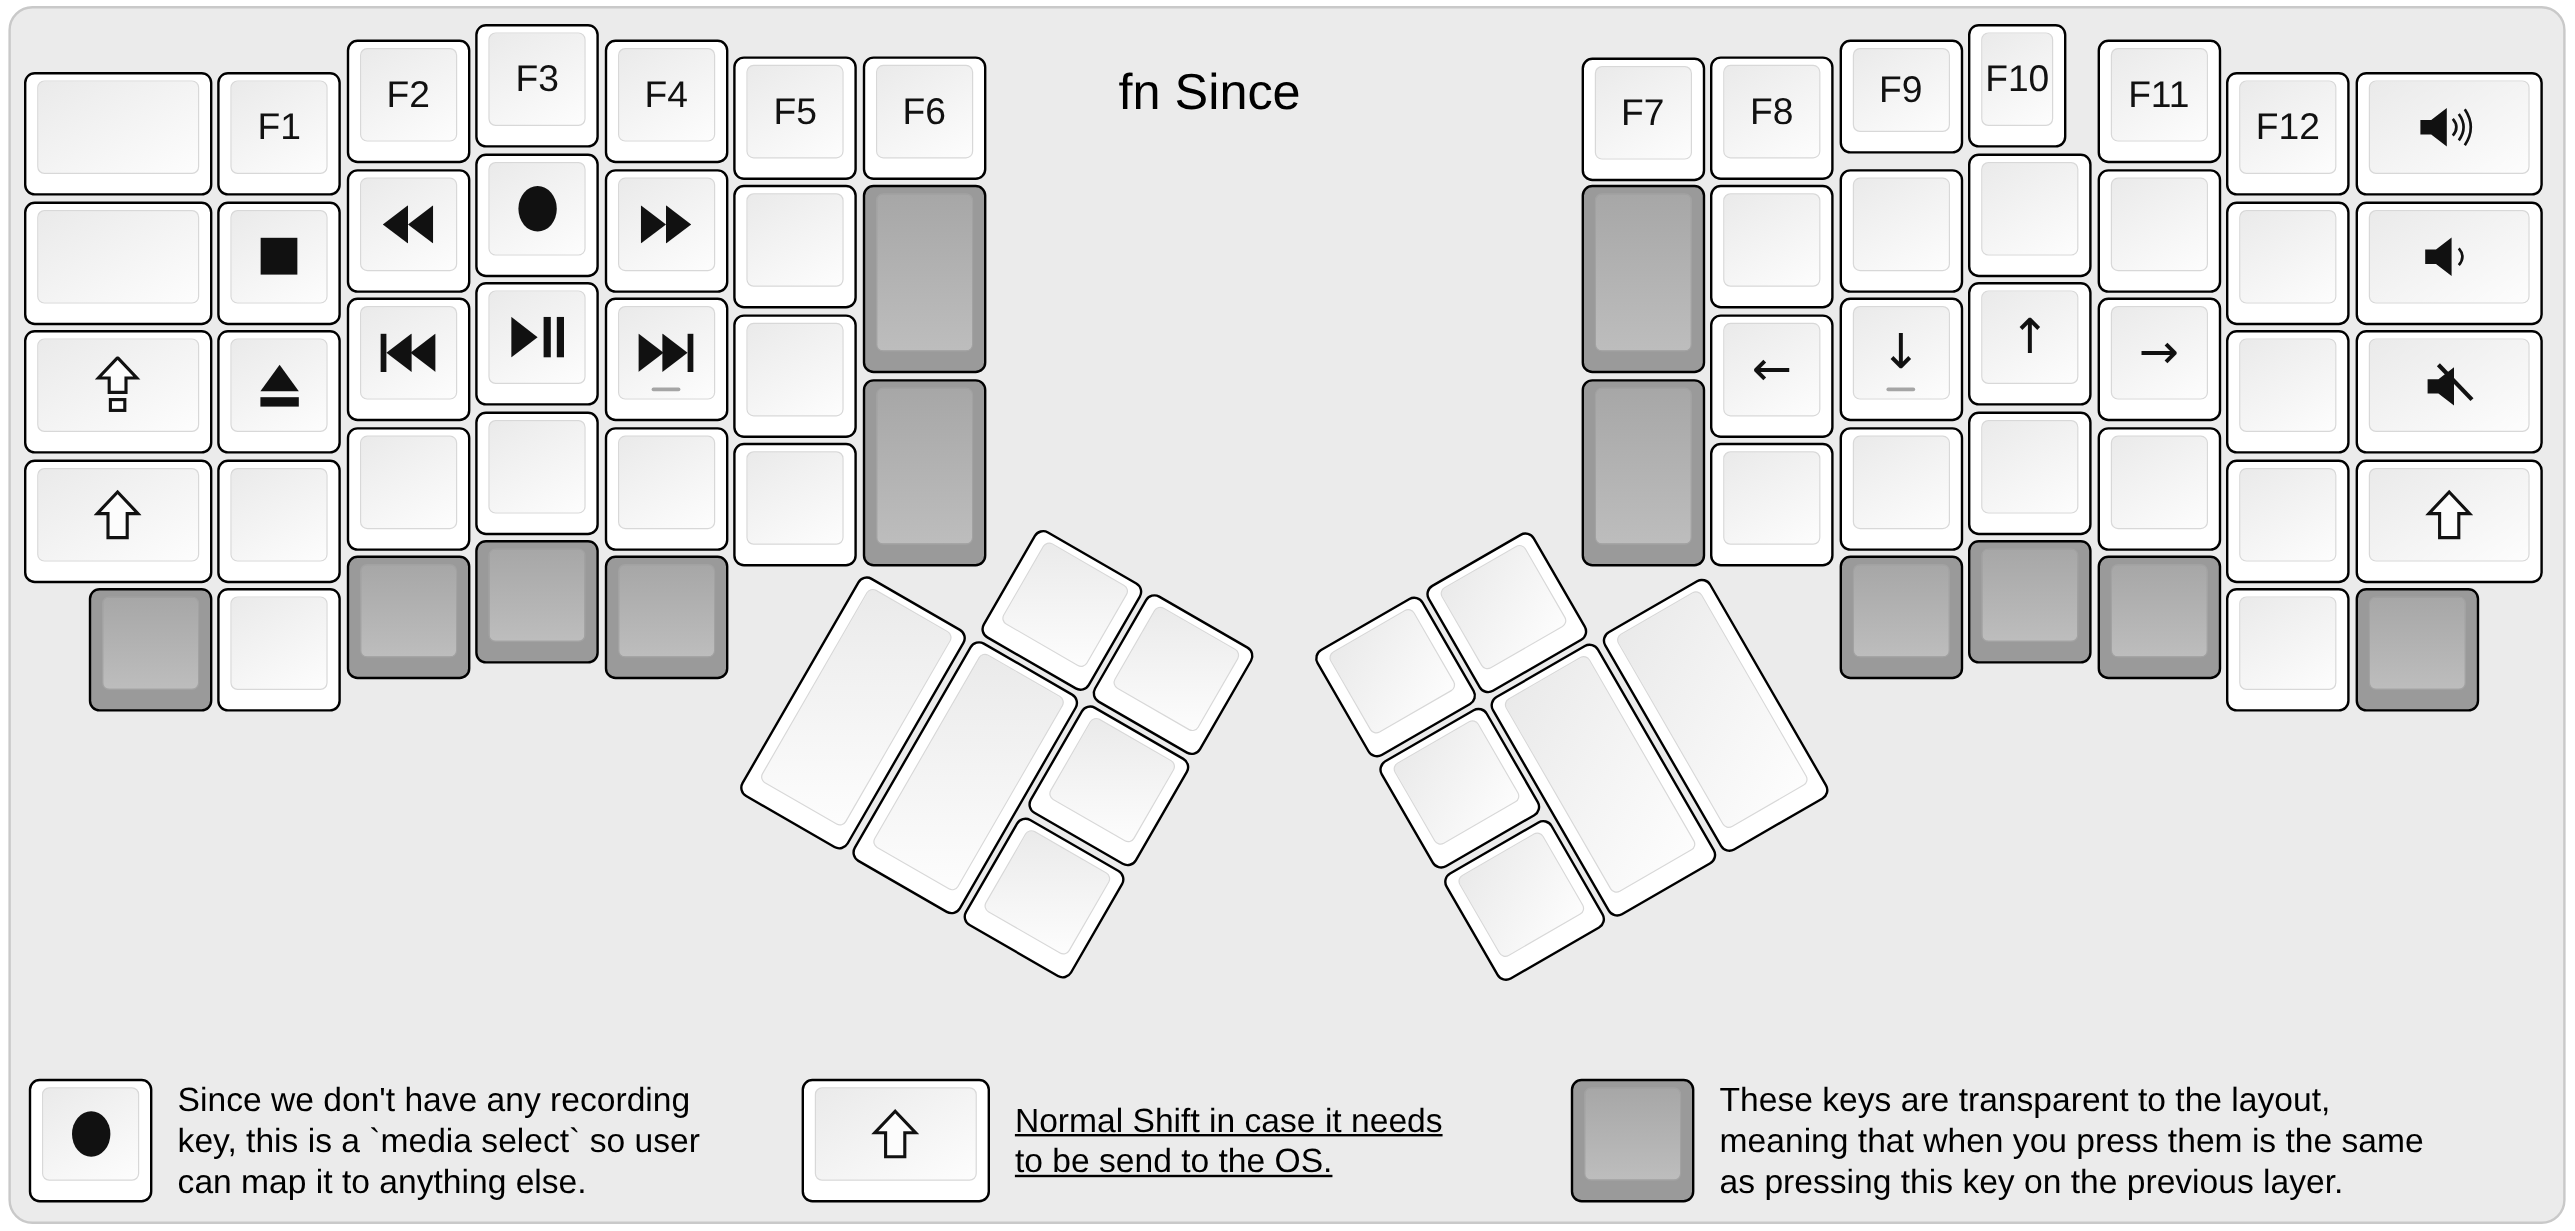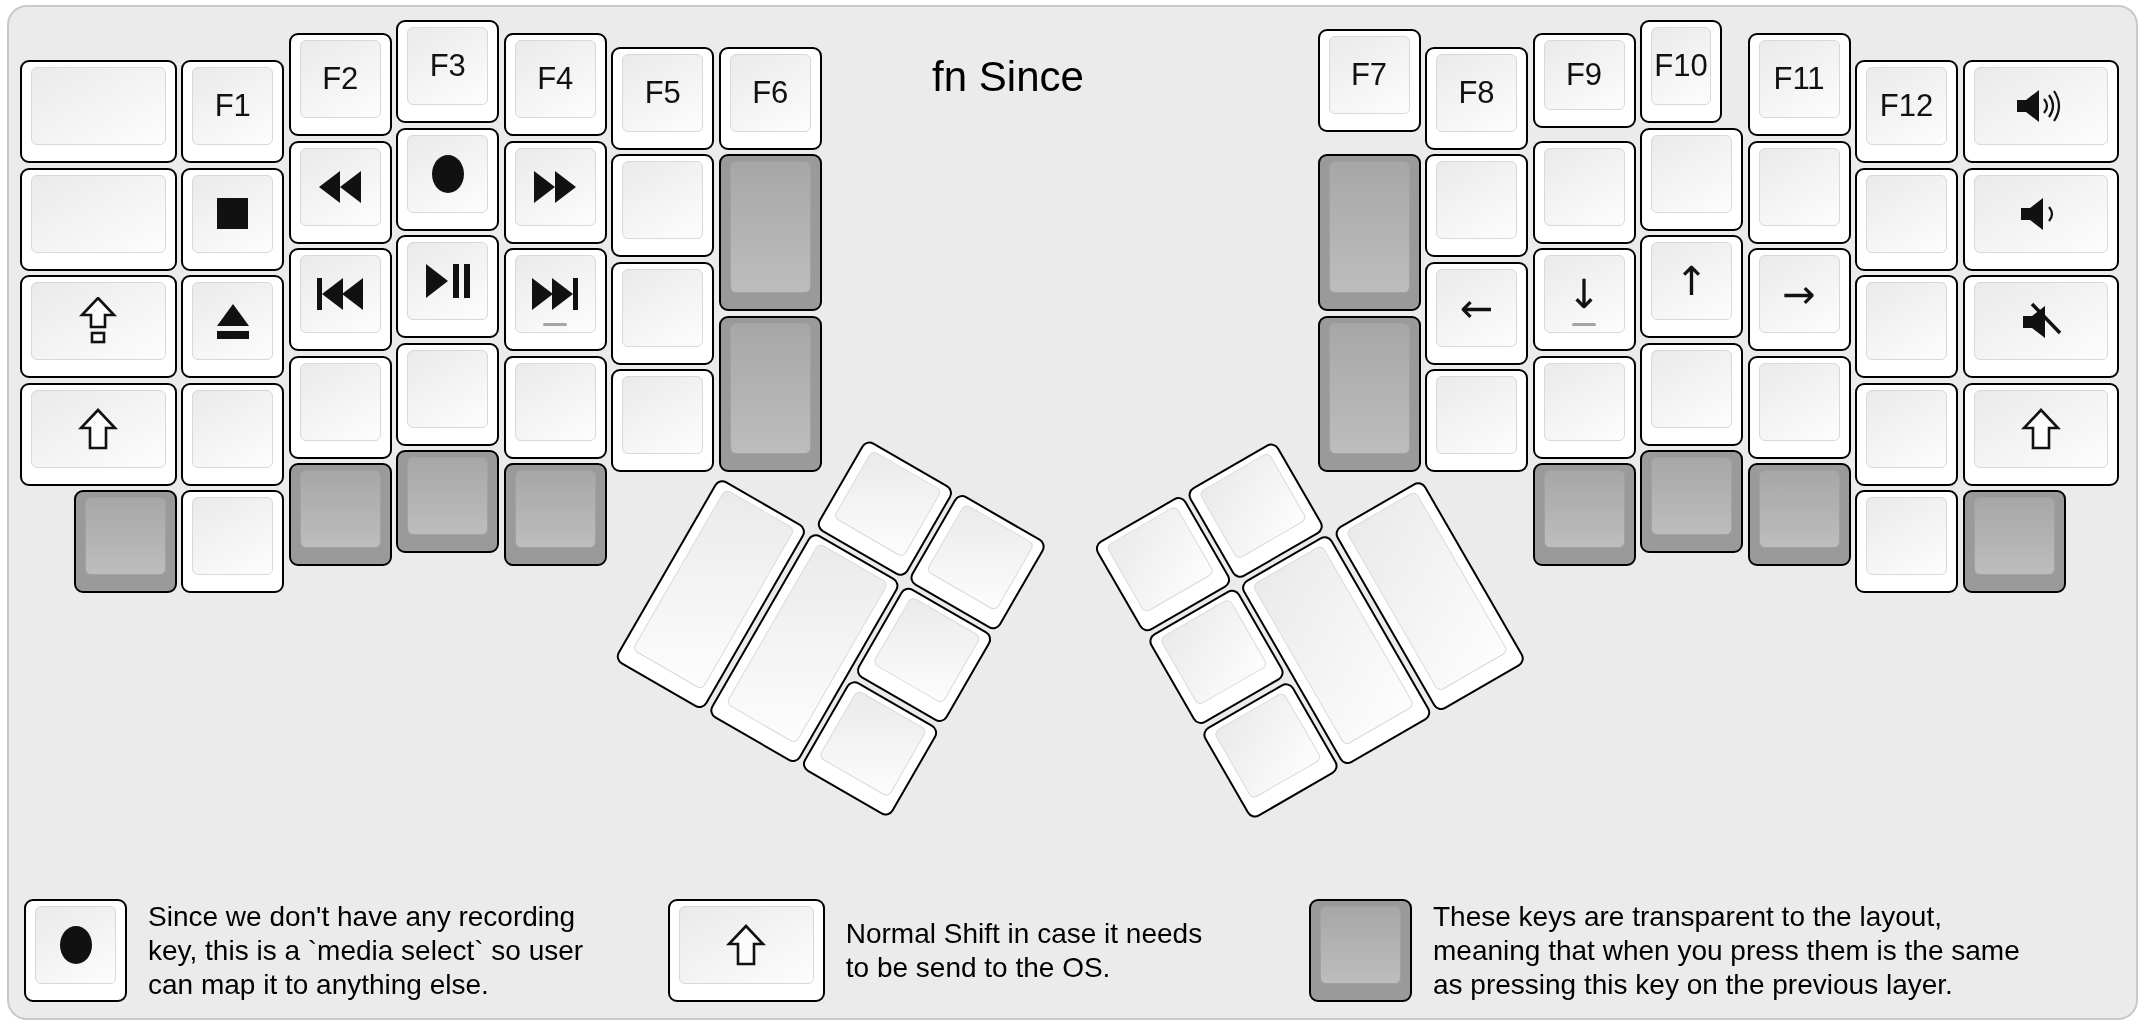--- a/index.html
+++ b/index.html
@@ -220,21 +220,21 @@
         <div class="cap">
           <span class="flabel">F6</span>
         </div>
       </div>
       <div class="key gray" style="width: 103px; height: 156.75px; left: 718.75px; top: 154.375px;">
         <div class="cap"></div>
       </div>
       <div class="key gray" style="width: 103px; height: 156.75px; left: 718.75px; top: 315.625px;">
         <div class="cap"></div>
       </div>
-      <div class="key white" style="width: 103px; height: 103px; left: 1317.53px; top: 29px;">
+      <div class="key white" style="width: 103px; height: 103px; left: 1317.53px; top: 48px;">
         <div class="cap">
           <span class="flabel">F7</span>
         </div>
       </div>
       <div class="key gray" style="width: 103px; height: 156.75px; left: 1317.53px; top: 154.375px;">
         <div class="cap"></div>
       </div>
       <div class="key gray" style="width: 103px; height: 156.75px; left: 1317.53px; top: 315.625px;">
         <div class="cap"></div>
       </div>
@@ -424,21 +424,21 @@
                 <ellipse cx="18" cy="20" rx="16" ry="19" fill="#111"></ellipse>
               </svg>
             </span>
           </div>
         </div>
       </div>
     <div class="legend-text">Since we don't have any recording
 key, this is a `media select` so user
 can map it to anything else.</div>
   </div>
-  <div class="legend-item" id="legend-1" style="left: 668px;">
+  <div class="legend-item" id="legend-1" style="left: 668px; text-decoration: underline;">
     <div class="legend-keyslot">
         <div class="key white" style="width: 156.75px; height: 103px; position: relative;">
           <div class="cap">
             <span class="icon">
               <svg width="40" height="42" viewBox="0 0 40 42">
                 <path d="M20 2 L37 20 L28 20 L28 40 L12 40 L12 20 L3 20 Z" fill="#fcfcfc" stroke="#111" stroke-width="2.6" stroke-linejoin="miter"></path>
               </svg>
             </span>
           </div>
         </div>

